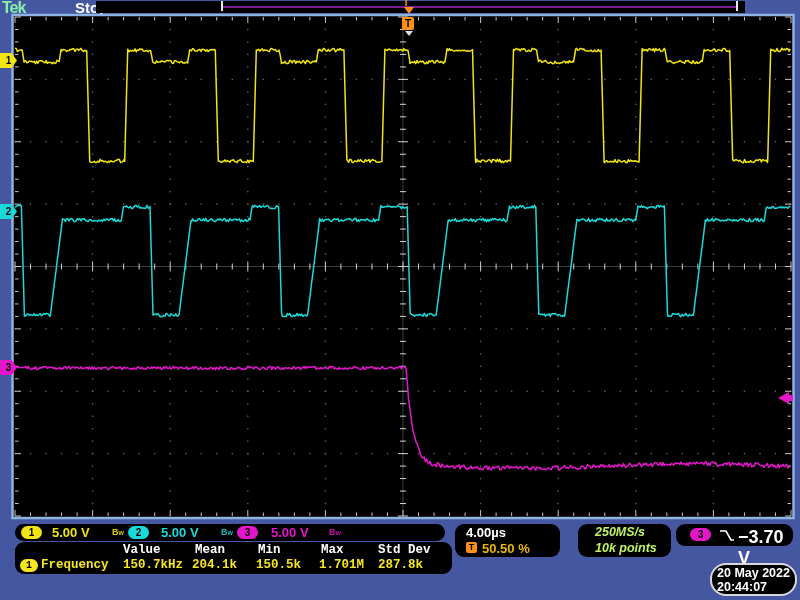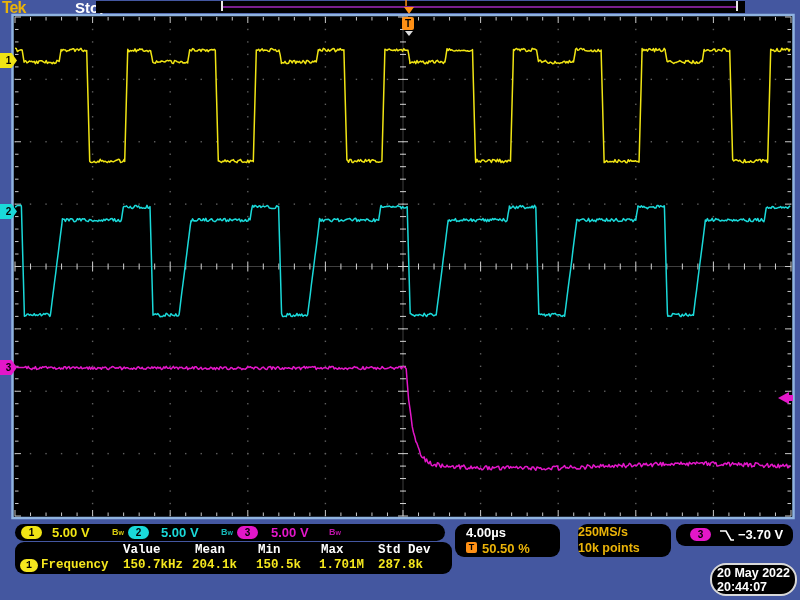--- a/index.html
+++ b/index.html
@@ -1,19 +1,19 @@
 <!DOCTYPE html>
 <html><head>
 <meta charset="utf-8">
 <style>
   html,body{margin:0;padding:0;background:#222;}
   .screen{position:relative;width:800px;height:600px;background:#4457a0;overflow:hidden;
           font-family:"Liberation Sans",sans-serif;font-weight:bold;}
   .abs{position:absolute;}
-  .tek-logo{left:2px;top:-1px;font-size:16px;color:#eab308;letter-spacing:-1px;}
+  .tek-logo{left:2px;top:-1px;font-size:16px;color:#86efac;letter-spacing:-1px;}
   .status{left:30px;top:-1px;font-size:15px;color:#ffffff;margin-left:45px;}
   .recbar{left:96px;top:1px;width:649px;height:12px;background:#000;}
   .recline{left:222px;top:6px;width:514px;height:2px;background:#7a1f8e;}
   .bracket{top:1px;width:2px;height:10px;background:#e8e8e8;}
   .tmark-letter{left:403px;top:-3px;font-size:10px;color:#ff9015;}
   .tmark-arrow{left:404px;top:7px;width:0;height:0;border-left:5px solid transparent;
                border-right:5px solid transparent;border-top:7px solid #ff9015;}
   .tflag{left:402px;top:17px;width:12px;height:13px;background:#ff9015;border-radius:2px;
          color:#000;font-size:10px;text-align:center;line-height:13px;}
   .wcaret{left:405px;top:31px;width:0;height:0;border-left:4px solid transparent;
@@ -28,23 +28,23 @@
   .badge{border-radius:8px;color:#000;font-size:10px;text-align:center;line-height:13px;width:21px;height:13px;}
   .scale-txt{font-size:13px;top:1px;}
   .bw{font-size:9px;top:3px;}
   .bw small{font-size:7px;}
   .tb-box{left:455px;top:524px;width:105px;height:33px;}
   .tb-scale{left:11px;top:1px;font-size:13px;color:#fff;}
   .tb-tbadge{left:11px;top:18px;width:11px;height:11px;background:#ff9015;border-radius:2px;
              color:#000;font-size:9px;text-align:center;line-height:11px;}
   .tb-pos{left:27px;top:17px;font-size:13px;color:#eab308;}
   .acq-box{left:578px;top:524px;width:93px;height:33px;}
-  .acq-box span{left:0;font-size:12.5px;color:#eab308;}
+  .acq-box span{left:17px;font-size:12.5px;color:#bef264;font-style:italic;}
   .trg-box{left:676px;top:524px;width:117px;height:22px;}
-  .trg-level{left:62px;top:3px;font-size:13px;color:#fff;}
+  .trg-level{left:62px;top:3px;font-size:18px;color:#fff;}
   .meas-box{left:15px;top:542px;width:437px;height:32px;font-family:Liberation Mono, monospace;}
   .mh{top:1px;font-size:12.5px;color:#fff;}
   .mv{top:16px;font-size:12.5px;color:#f5e71e;}
   .date-box{left:710px;top:563px;width:87px;height:33px;background:#000;border:2px solid #d8d8d8;
             border-radius:16px;box-sizing:border-box;}
   .date-box span{left:5px;font-size:12.5px;color:#fff;white-space:nowrap;}
 </style>
 </head>
 <body>
 

